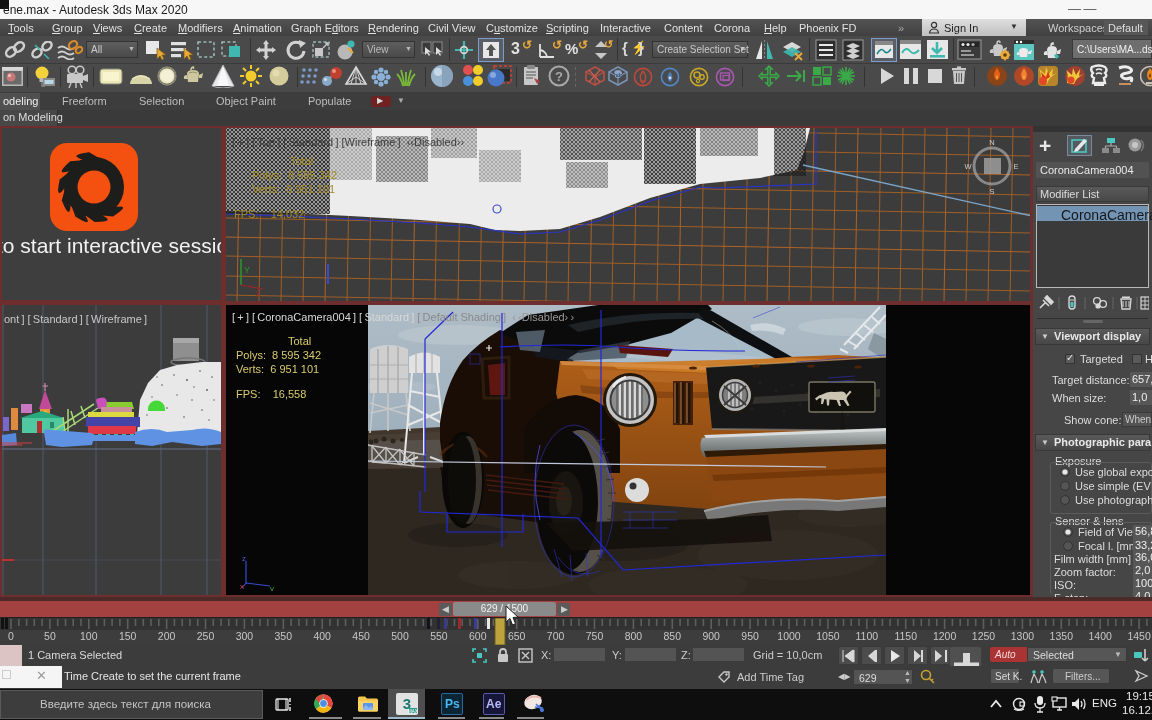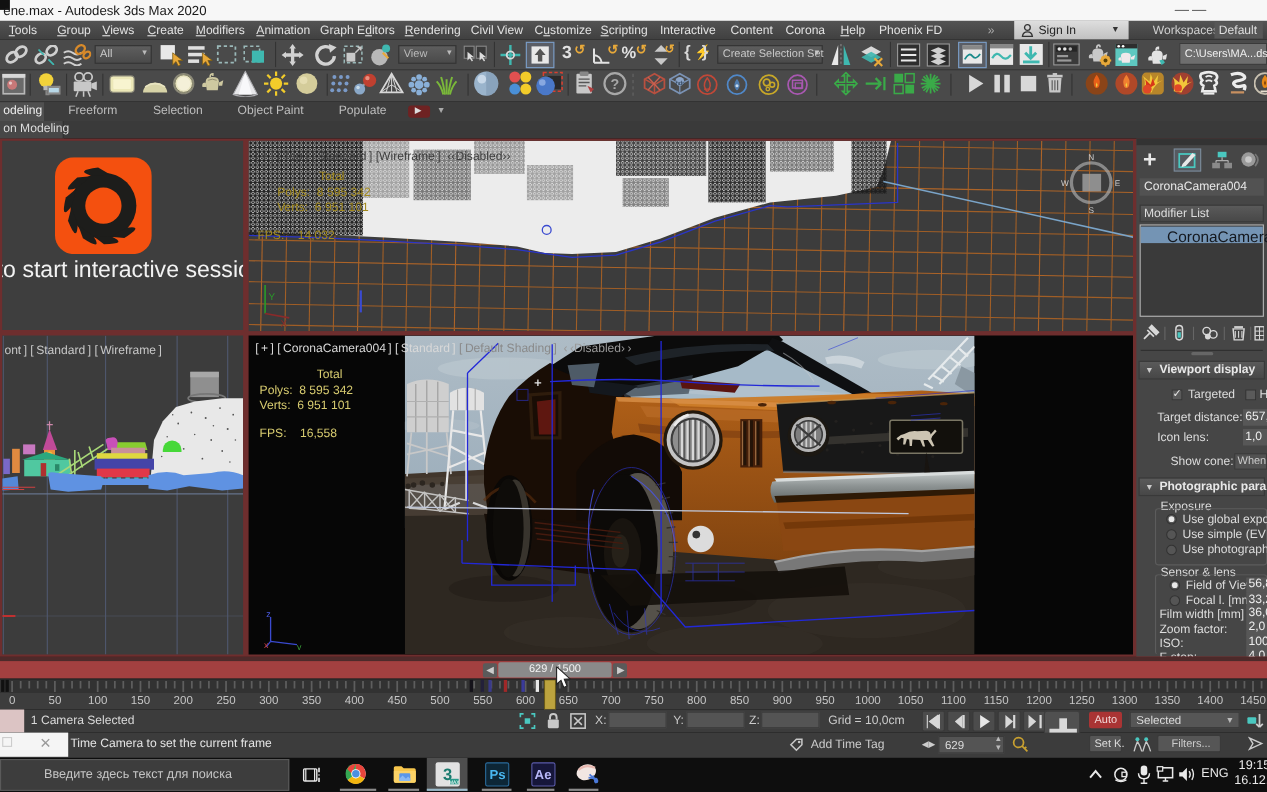--- a/index.html
+++ b/index.html
@@ -1001,21 +1001,21 @@
       <div class="abs" style="left:32px;top:228px;width:10px;height:10px;background:#5a5a5a;border:1px solid #333;">
         <span class="tx" style="left:0px;top:-3px;font-size:10px;color:#e8e8e8;">✓</span>
       </div>
       <span class="tx" style="left:47px;top:227px;font-size:11px;color:#ddd;">Targeted</span>
       <div class="abs" style="left:99px;top:228px;width:10px;height:10px;background:#5a5a5a;border:1px solid #333;"></div>
       <span class="tx" style="left:112px;top:227px;font-size:11px;color:#ddd;">Horiz</span>
       <span class="tx" style="left:19px;top:248px;font-size:11px;color:#ddd;">Target distance:</span>
       <div class="abs" style="left:97px;top:246px;width:22px;height:15px;background:#575757;">
         <span class="tx" style="left:2px;top:1px;font-size:11px;color:#eee;">657,9</span>
       </div>
-      <span class="tx" style="left:19px;top:266px;font-size:11px;color:#ddd;">Icon lens:</span>
+      <span class="tx" style="left:19px;top:266px;font-size:11px;color:#ddd;">When size:</span>
       <div class="abs" style="left:97px;top:264px;width:22px;height:15px;background:#575757;">
         <span class="tx" style="left:2px;top:1px;font-size:11px;color:#eee;">1,0</span>
       </div>
       <span class="tx" style="left:31px;top:288px;font-size:11px;color:#ddd;">Show cone:</span>
       <div class="abs" style="left:89px;top:286px;width:30px;height:15px;background:#525252;border:1px solid #3a3a3a;">
         <span class="tx" style="left:2px;top:1px;font-size:10px;color:#ccc;">When...ct</span>
       </div>
       <div class="abs" style="left:2px;top:308px;width:115px;height:17px;background:linear-gradient(#5a5a5a,#474747);border:1px solid #393939;">
         <span class="tx" style="left:5px;top:3px;font-size:8px;color:#ccc;">▼</span>
         <span class="tx" style="left:18px;top:1px;font-size:11px;font-weight:bold;color:#e8e8e8;">Photographic paramete</span>
@@ -1328,39 +1328,39 @@
       <svg width="17" height="18" viewBox="0 0 17 18" style="position:absolute;left:1px;top:0;">
         <path d="M3 3 L10 9 L3 15 Z" fill="#d8d8d8"></path>
         <path d="M14 3 V15" stroke="#d8d8d8" stroke-width="2"></path>
       </svg>
     </div>
     <div class="abs" style="left:949px;top:1px;width:33px;height:40px;background:#505050;border-radius:3px;border:1px solid #3e3e3e;"><svg width="33" height="40" viewBox="0 0 33 40">
         <rect x="13" y="6" width="7" height="26" fill="#d8d8d8"></rect>
         <rect x="4" y="15.5" width="25" height="7" fill="#d8d8d8"></rect>
         <path d="M19 23 L28 31 L23.5 31.5 L26 37 L22.5 38.5 L20 33 L16.5 36.5 Z" fill="#4ac8c0" stroke="#1a5a54" stroke-width="0.8"></path>
       </svg></div>
-    <div class="abs" style="left:990px;top:2px;width:30px;height:15px;background:#aa3434;border-radius:2px;">
+    <div class="abs" style="left:990px;top:2px;width:47px;height:15px;background:#aa3434;border-radius:2px;font-style:italic;">
       <span class="tx" style="left:5px;top:2px;font-size:10px;color:#f2d8d8;">Auto</span>
     </div>
     <div class="abs" style="left:1027px;top:2px;width:100px;height:15px;background:#565656;border:1px solid #3a3a3a;">
       <span class="tx" style="left:5px;top:1px;font-size:10.5px;color:#ddd;">Selected</span>
       <span class="tx" style="left:86px;top:2px;font-size:8px;color:#bbb;">▼</span>
     </div>
     <svg class="abs" style="left:1133px;top:3px;" width="17" height="15" viewBox="0 0 17 15">
       <rect x="1" y="4" width="8" height="6" rx="1" fill="#4ac8c0"></rect>
       <path d="M12 1 V13 M12 13 L9 10 M12 13 L15 10" stroke="#ccc" stroke-width="1.6" fill="none"></path>
     </svg>
   </div>
 
 <div class="abs" id="status2" style="left:0;top:666px;width:1152px;height:23px;background:#3c3c3c;">
     <div class="abs" style="left:0;top:0;width:62px;height:22px;background:#f5f5f5;">
       <div class="abs" style="left:2px;top:4px;width:9px;height:9px;border:1px solid #ccc;"></div>
       <span class="tx" style="left:36px;top:2px;font-size:13px;color:#9a9a9a;">✕</span>
     </div>
-    <span class="tx" style="left:64px;top:4px;font-size:11px;color:#e4e4e4;">Time Camera to set the current frame</span>
+    <span class="tx" style="left:64px;top:4px;font-size:11px;color:#e4e4e4;">Time Create to set the current frame</span>
     <svg class="abs" style="left:717px;top:4px;" width="14" height="14" viewBox="0 0 14 14">
       <path d="M2 7 L7 2 H12 V7 L7 12 Z" fill="none" stroke="#c8c8c8" stroke-width="1.4"></path>
       <circle cx="9.5" cy="4.5" r="1.2" fill="#c8c8c8"></circle>
     </svg>
     <span class="tx" style="left:737px;top:5px;font-size:11px;color:#ccc;">Add Time Tag</span>
     <span class="tx" style="left:838px;top:6px;font-size:8px;color:#ccc;">◀▶</span>
     <div class="abs" style="left:853px;top:3px;width:60px;height:16px;background:#545454;border:1px solid #3a3a3a;">
       <span class="tx" style="left:5px;top:2px;font-size:10.5px;color:#ddd;">629</span>
       <span class="tx" style="left:50px;top:-1px;font-size:7px;color:#bbb;">▲</span>
       <span class="tx" style="left:50px;top:7px;font-size:7px;color:#bbb;">▼</span>

